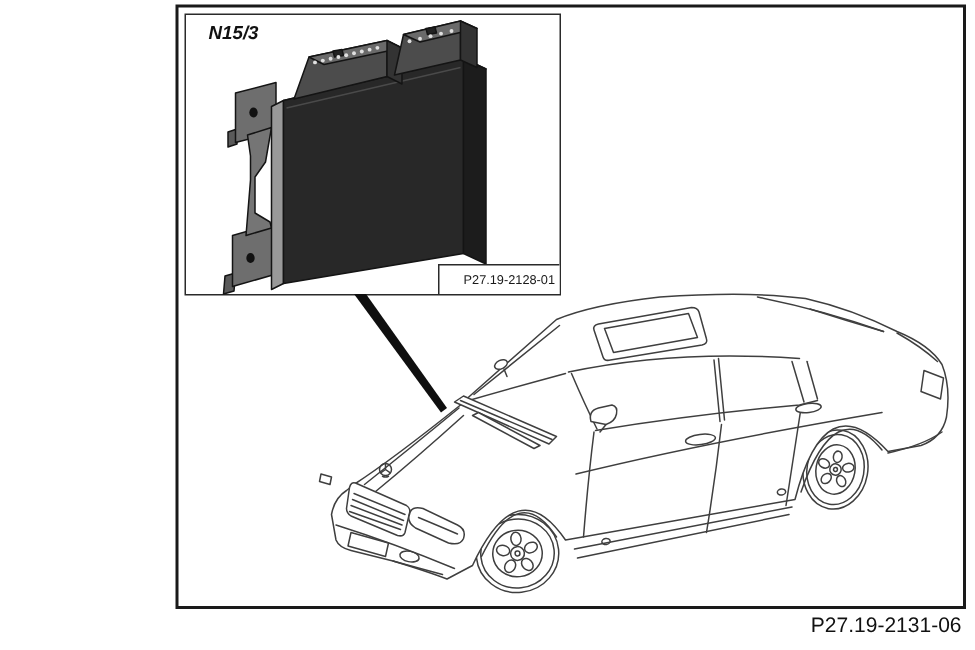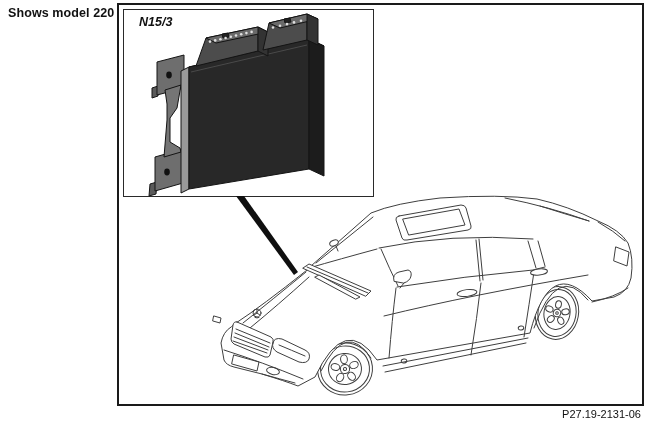--- a/index.html
+++ b/index.html
@@ -21,34 +21,33 @@
   .n15-label{
     position:absolute;left:139px;top:15px;font-size:12.5px;font-weight:bold;font-style:italic;
   }
   .inset-part-box{
     position:absolute;left:292px;top:176px;width:81px;height:20px;
     border-top:1px solid #2a2a2a;border-left:1px solid #2a2a2a;box-sizing:border-box;
     background:#ffffff;font-size:8.5px;line-height:19px;text-align:right;
     padding-right:3px;color:#1a1a1a;z-index:20;
   }
   .figure-part{
-    position:absolute;right:9px;top:408px;font-size:11px;color:#111;
+    position:absolute;right:9px;top:408px;font-size:14px;color:#111;
   }
   svg.art{position:absolute;left:0;top:0;z-index:10;pointer-events:none;}
   .ln{fill:none;stroke:#3f3f3f;stroke-width:1;stroke-linejoin:round;stroke-linecap:round;}
   .lnw{fill:#ffffff;stroke:#3f3f3f;stroke-width:1;stroke-linejoin:round;stroke-linecap:round;}
   .mod{stroke:#141414;stroke-width:1;stroke-linejoin:round;}
   .pin{fill:#e0e0e0;stroke:none;}
 </style>
 </head>
 <body>
 
 <div class="page">
 
-  <span class="model-note">Shows model 220</span>
 
   <div class="frame"></div>
   <div class="inset"></div>
 
   <svg class="art" width="650" height="433" viewBox="0 0 650 433">
 
     <g>
 
       <g>
         <polygon class="mod" points="152,88 158,86 158,96 152,98" fill="#5a5a5a"></polygon>
@@ -219,15 +218,16 @@
 
       <g class="ln">
         <path d="M 598,222 Q 614,231 625,241"></path>
         <path class="lnw" d="M 616,247 L 629,252 L 627,266 L 614,261 Z"></path>
         <path d="M 592,302 Q 615,297 628,288"></path>
       </g>
     </g>
   </svg>
 
   <span class="n15-label">N15/3</span>
+  <div class="inset-part-box">P27.19-2128-01</div>
   <span class="figure-part">P27.19-2131-06</span>
 
 </div>
 
 </body></html>

